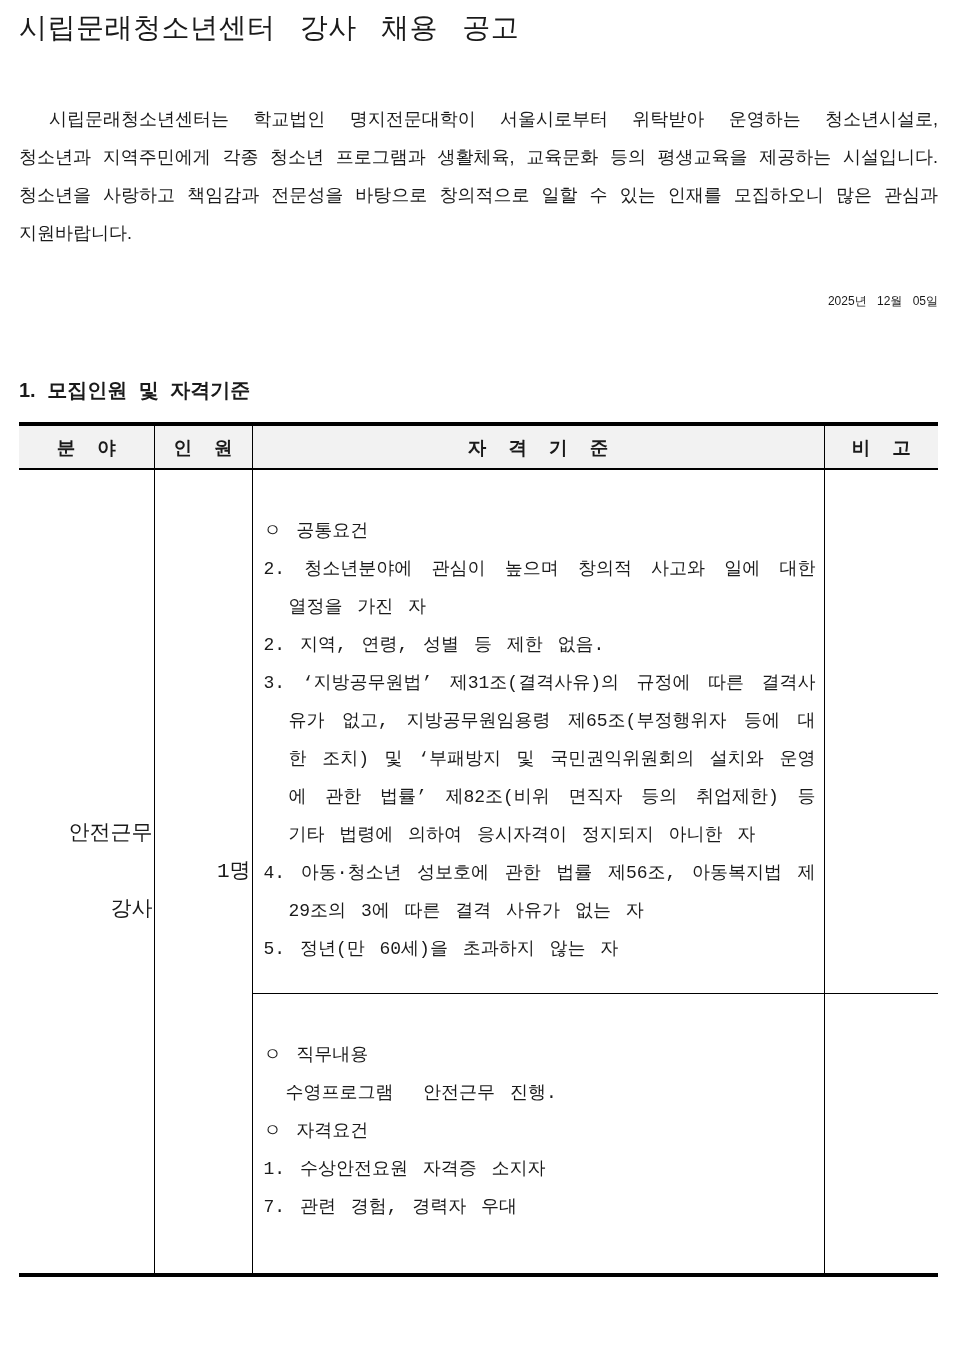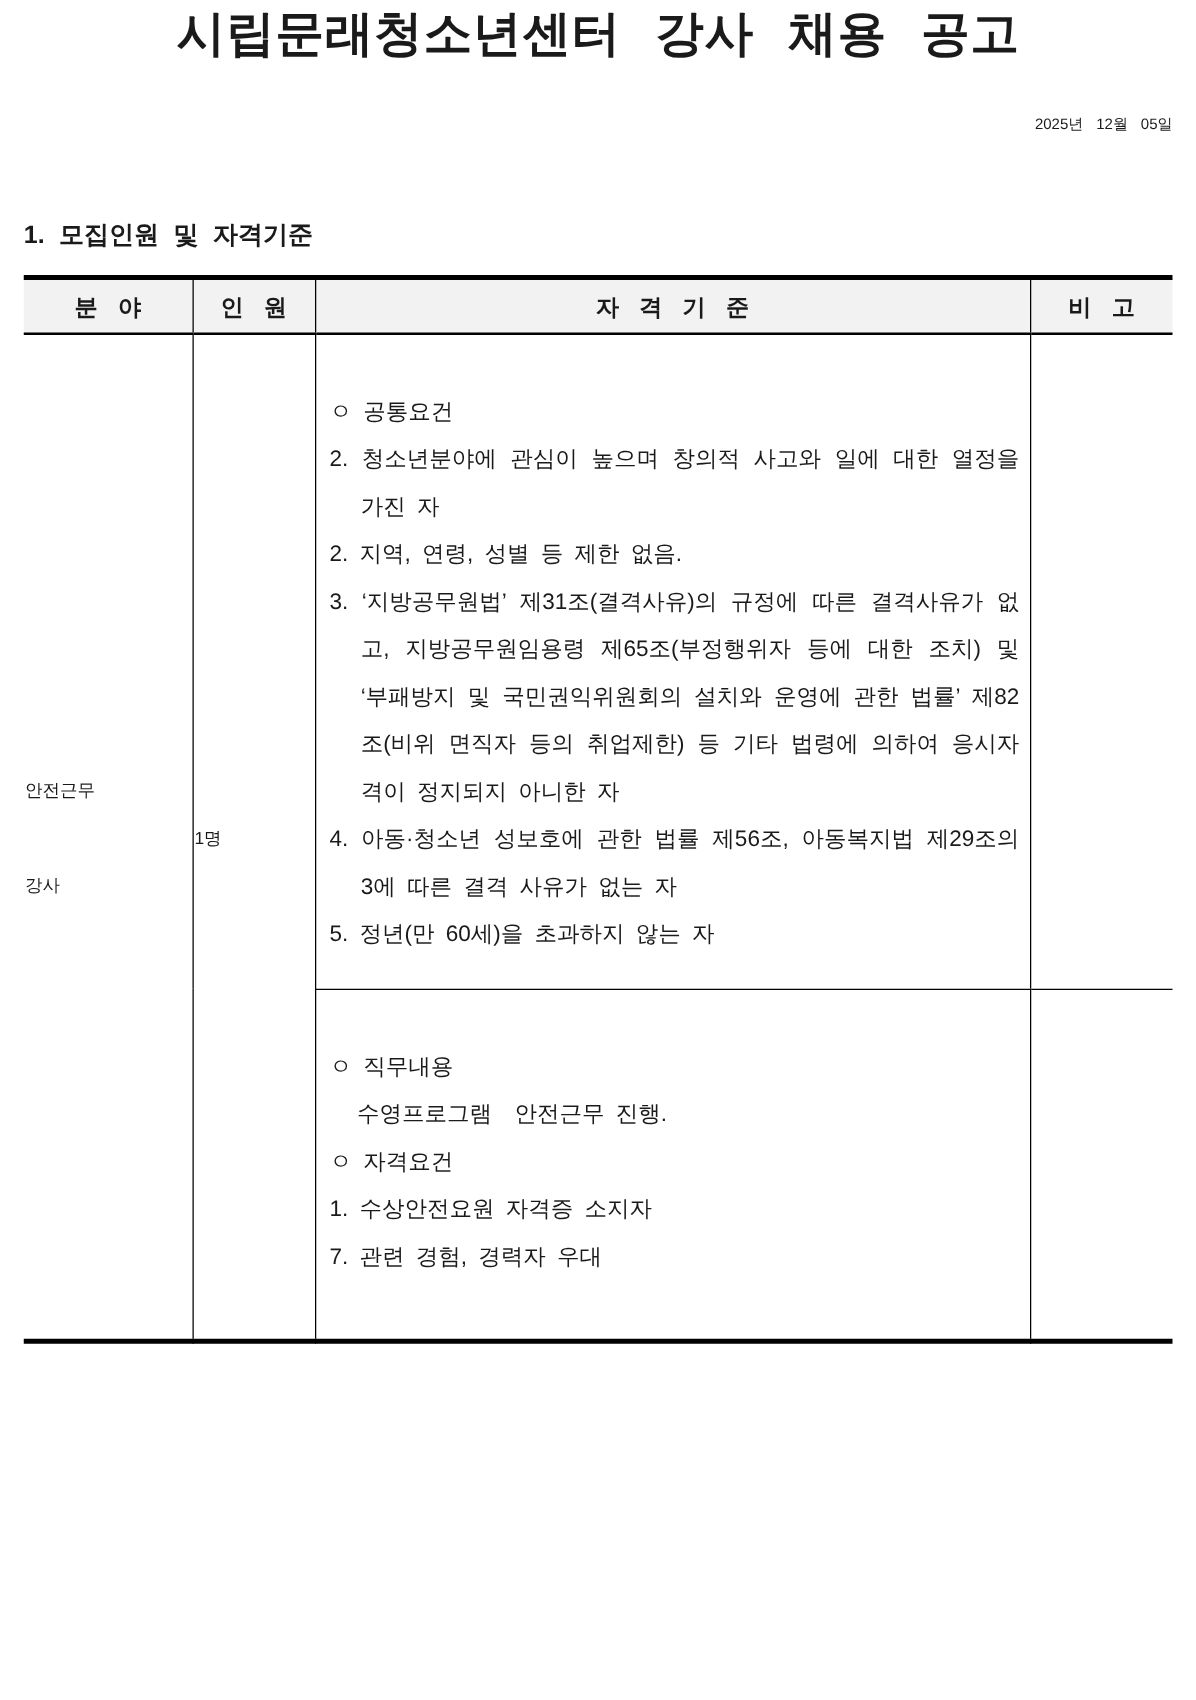--- a/index.html
+++ b/index.html
@@ -6,22 +6,22 @@
   body {
     width: 957px; height: 1360px; overflow: hidden;
     font-family: "Liberation Sans", "DejaVu Sans", sans-serif;
     color: #1a1a1a;
     -webkit-font-smoothing: antialiased;
   }
   .page { padding: 0 19px; }
 
   .doc-title {
     margin-top: 6px;
-    font-size: 39px; line-height: 44px; font-weight: 700;
-    text-align: center; word-spacing: 16px; letter-spacing: 0.5px;
+    font-size: 28px; line-height: 44px; font-weight: 400;
+    word-spacing: 16px; letter-spacing: 0.5px;
   }
 
   .intro {
     margin-top: 50px;
     font-size: 18px; line-height: 38px;
     text-align: justify; text-indent: 30px;
     word-spacing: 6px; word-break: keep-all;
   }
 
   .date-line, .org-line {
@@ -33,37 +33,37 @@
   .sec-heading {
     margin-top: 51px;
     font-size: 20px; line-height: 38px; font-weight: 600; word-spacing: 6px;
   }
 
   table.recruit {
     margin-top: 13px;
     width: 919px; table-layout: fixed; border-collapse: collapse;
     border-top: 4px solid #000; border-bottom: 4px solid #000;
   }
-  table.recruit th, table.recruit td { box-sizing: border-box; }
+  table.recruit th, table.recruit td { box-sizing: border-box; font-family: Liberation Mono, monospace; }
   col.c-field  { width: 135px; }
   col.c-count  { width: 98px; }
   col.c-qual   { width: 572px; }
   col.c-remark { width: 114px; }
 
   th.hdr {
     height: 45px; background: #f2f2f2;
     font-size: 18.5px; font-weight: 600; word-spacing: 11px;
     text-align: center; vertical-align: middle;
     border-bottom: 2px solid #000;
   }
   .b-left { border-left: 1.5px solid #000; }
 
   td.cell-field, td.cell-count {
-    text-align: left; vertical-align: middle;
-    font-size: 14px; line-height: 38px;
+    text-align: right; vertical-align: middle;
+    font-size: 21px; line-height: 38px;
   }
   td.cell-field .field-line2 { margin-top: 38px; }
 
   td.cell-qual {
     vertical-align: top;
     padding: 42px 8px 0 11px;
     font-size: 18px; line-height: 38px;
     text-align: justify; word-spacing: 4px;
   }
   td.row1 { height: 524px; border-bottom: 1.5px solid #000; }
@@ -74,20 +74,21 @@
   .bullet-line { padding-left: 25px; text-indent: -25px; }
   .duty-desc { padding-left: 22px; white-space: pre-wrap; }
 </style>
 </head>
 <body>
 
 <div class="page">
 
   <div class="doc-title">시립문래청소년센터 강사 채용 공고</div>
 
+  <div class="intro">시립문래청소년센터는 학교법인 명지전문대학이 서울시로부터 위탁받아 운영하는 청소년시설로, 청소년과 지역주민에게 각종 청소년 프로그램과 생활체육, 교육문화 등의 평생교육을 제공하는 시설입니다. 청소년을 사랑하고 책임감과 전문성을 바탕으로 창의적으로 일할 수 있는 인재를 모집하오니 많은 관심과 지원바랍니다.</div>
 
   <div class="date-line">2025년 12월 05일</div>
 
 
   <div class="sec-heading">1. 모집인원 및 자격기준</div>
 
   <table class="recruit">
     <colgroup>
       <col class="c-field">
         <col class="c-count">

